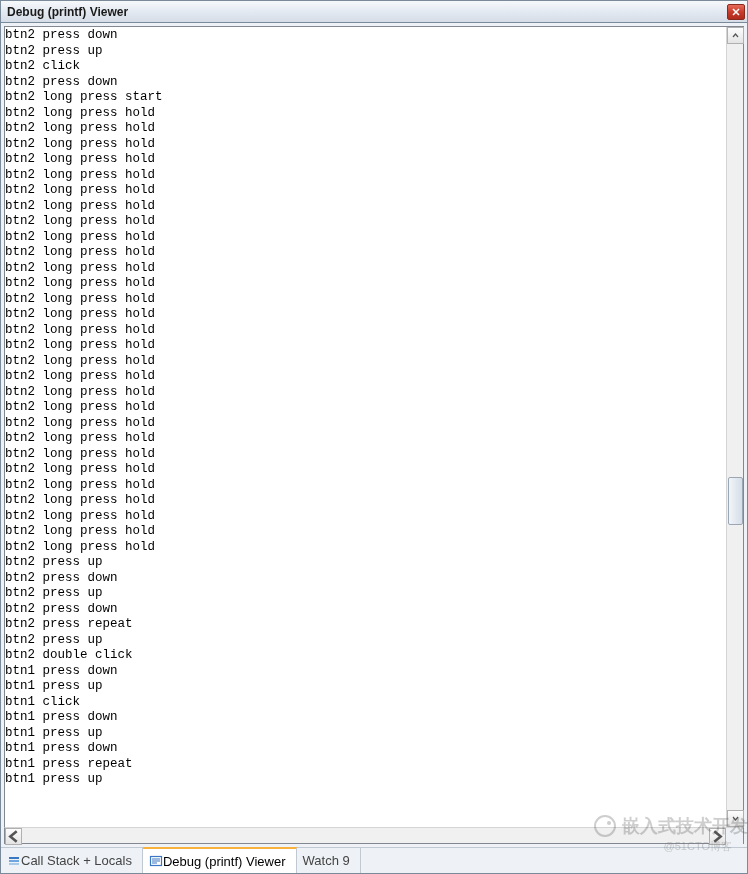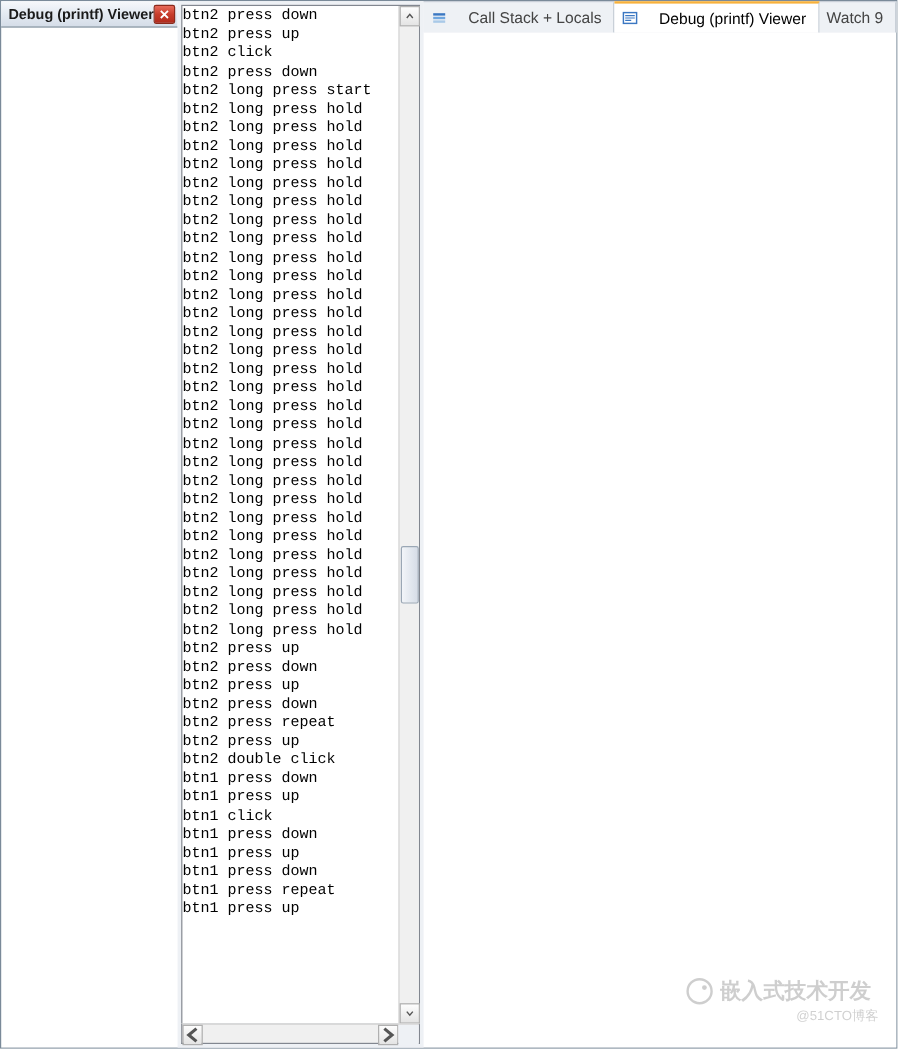--- a/index.html
+++ b/index.html
@@ -8,21 +8,21 @@
       height: 874px;
       font-family: "Segoe UI", Tahoma, sans-serif;
       background: #ffffff;
       overflow: hidden;
       position: relative;
     }
     .window {
       width: 748px;
       height: 874px;
       display: flex;
-      flex-direction: row;
+      flex-direction: column;
       border: 1px solid #7a8a99;
     }
     .titlebar {
       height: 22px;
       background: linear-gradient(to bottom, #f6f8fb 0%, #e4eaf2 50%, #d5dde8 100%);
       border-bottom: 1px solid #7a8a99;
       display: flex;
       align-items: center;
       padding: 0 2px 0 6px;
     }
@@ -136,36 +136,36 @@
       background: #eef1f5;
       display: flex;
       align-items: stretch;
       border-top: 1px solid #c0c8d2;
       font-size: 13px;
     }
     .tab {
       display: flex;
       align-items: center;
       padding: 0 10px 0 6px;
-      gap: 17px;
+      gap: 0;
       border-right: 1px solid #c0c8d2;
       color: #444;
       cursor: pointer;
       background: #eef1f5;
     }
     .tab.active {
       background: #ffffff;
       color: #000;
       border-top: 2px solid #f7b13c;
       margin-top: -1px;
     }
     .tab .icon { width: 14px; height: 14px; display: flex; align-items: center; justify-content: center; }
     .watermark {
       position: absolute;
-      right: 22px;
+      right: 0;
       bottom: 36px;
       font-size: 18px;
       font-weight: bold;
       color: rgba(80,80,80,0.28);
       pointer-events: none;
       display: flex;
       align-items: center;
       gap: 6px;
       justify-content: center;
     }

